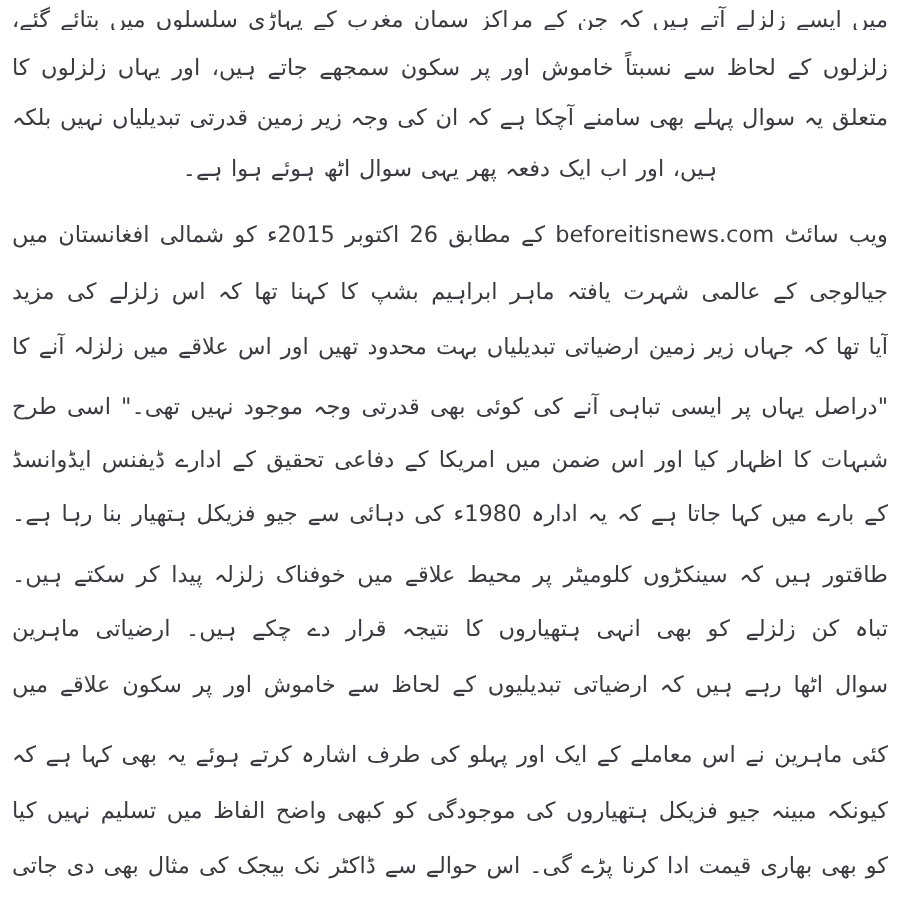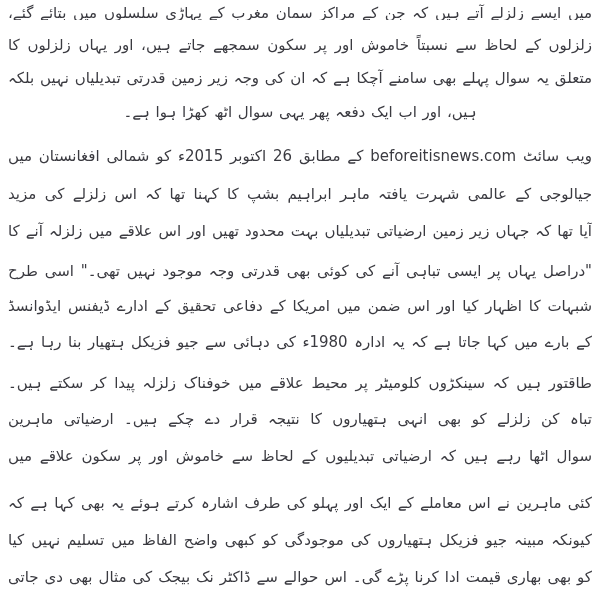--- a/index.html
+++ b/index.html
@@ -44,21 +44,21 @@
   }
 </style>
 </head>
 <body>
 
 <div class="page">
 
   <div class="line clipped-top" style="top:-6px">میں ایسے زلزلے آتے ہیں کہ جن کے مراکز سمان مغرب کے پہاڑی سلسلوں میں بتائے گئے، جبکہ ماہرین کا کہنا ہے کہ یہ علاقے</div>
   <div class="line" style="top:30px">زلزلوں کے لحاظ سے نسبتاً خاموش اور پر سکون سمجھے جاتے ہیں، اور یہاں زلزلوں کا ظاہر ہونا خاصا تعجب خیز ہے۔ ان زلزلوں کے</div>
   <div class="line" style="top:63px">متعلق یہ سوال پہلے بھی سامنے آچکا ہے کہ ان کی وجہ زیر زمین قدرتی تبدیلیاں نہیں بلکہ امریکا کے جیو فزیکل ہتھیاروں کے ٹیسٹ</div>
-  <div class="line center" style="top:97px">ہیں، اور اب ایک دفعہ پھر یہی سوال اٹھ کھڑا ہوا ہے۔</div>
+  <div class="line center" style="top:97px">ہیں، اور اب ایک دفعہ پھر یہی سوال اٹھ ہوئے ہوا ہے۔</div>
 
   <div class="line" style="top:141px">ویب سائٹ beforeitisnews.com کے مطابق 26 اکتوبر 2015ء کو شمالی افغانستان میں 7.5 طاقت کا زلزلہ آیا۔ اس موقع پر</div>
   <div class="line" style="top:179px">جیالوجی کے عالمی شہرت یافتہ ماہر ابراہیم بشپ کا کہنا تھا کہ اس زلزلے کی مزید تحقیقات کی ضرورت تھی کیونکہ یہ ایک ایسے علاقے میں</div>
   <div class="line" style="top:216px">آیا تھا کہ جہاں زیر زمین ارضیاتی تبدیلیاں بہت محدود تھیں اور اس علاقے میں زلزلہ آنے کا امکان انتہائی کم تھا۔ ان کا کہنا تھا</div>
 
   <div class="line" style="top:256px">"دراصل یہاں پر ایسی تباہی آنے کی کوئی بھی قدرتی وجہ موجود نہیں تھی۔" اسی طرح دیگر کئی ارضیاتی سائنسدانوں نے بھی شکوک و</div>
   <div class="line" style="top:291px">شبہات کا اظہار کیا اور اس ضمن میں امریکا کے دفاعی تحقیق کے ادارے ڈیفنس ایڈوانسڈ ریسرچ پراجیکٹ ایجنسی کا بار بار ذکر ہوا، جس</div>
   <div class="line" style="top:327px">کے بارے میں کہا جاتا ہے کہ یہ ادارہ 1980ء کی دہائی سے جیو فزیکل ہتھیار بنا رہا ہے۔ دفاعی ماہرین کا کہنا ہے کہ یہ ہتھیار اس قدر</div>
   <div class="line" style="top:368px">طاقتور ہیں کہ سینکڑوں کلومیٹر پر محیط علاقے میں خوفناک زلزلہ پیدا کر سکتے ہیں۔ ماہرین 2010ء میں افریقی ملک ہیٹی میں آنے والے</div>
   <div class="line" style="top:404px">تباہ کن زلزلے کو بھی انہی ہتھیاروں کا نتیجہ قرار دے چکے ہیں۔ ارضیاتی ماہرین افغانستان اور پاکستان میں حالیہ زلزلے کے بعد پھر یہی</div>

